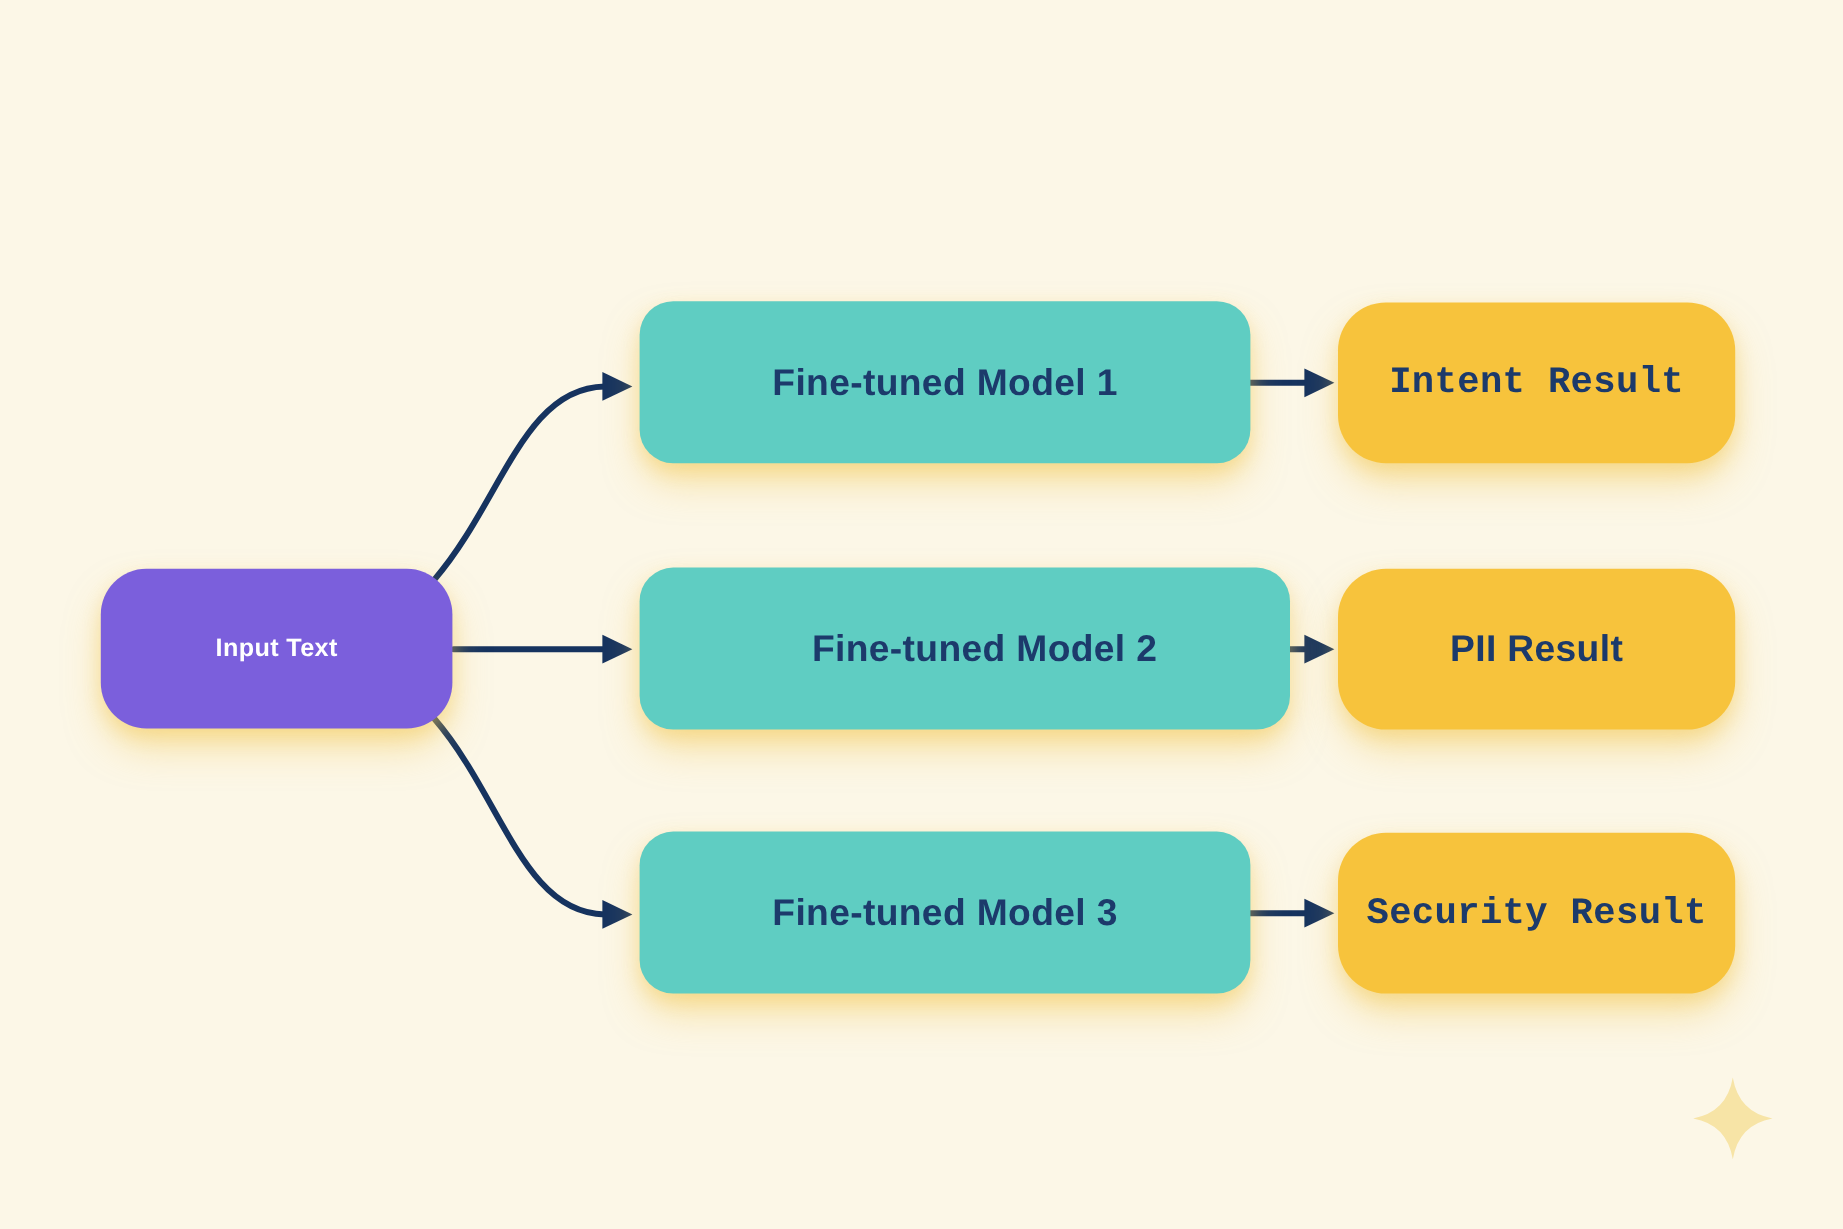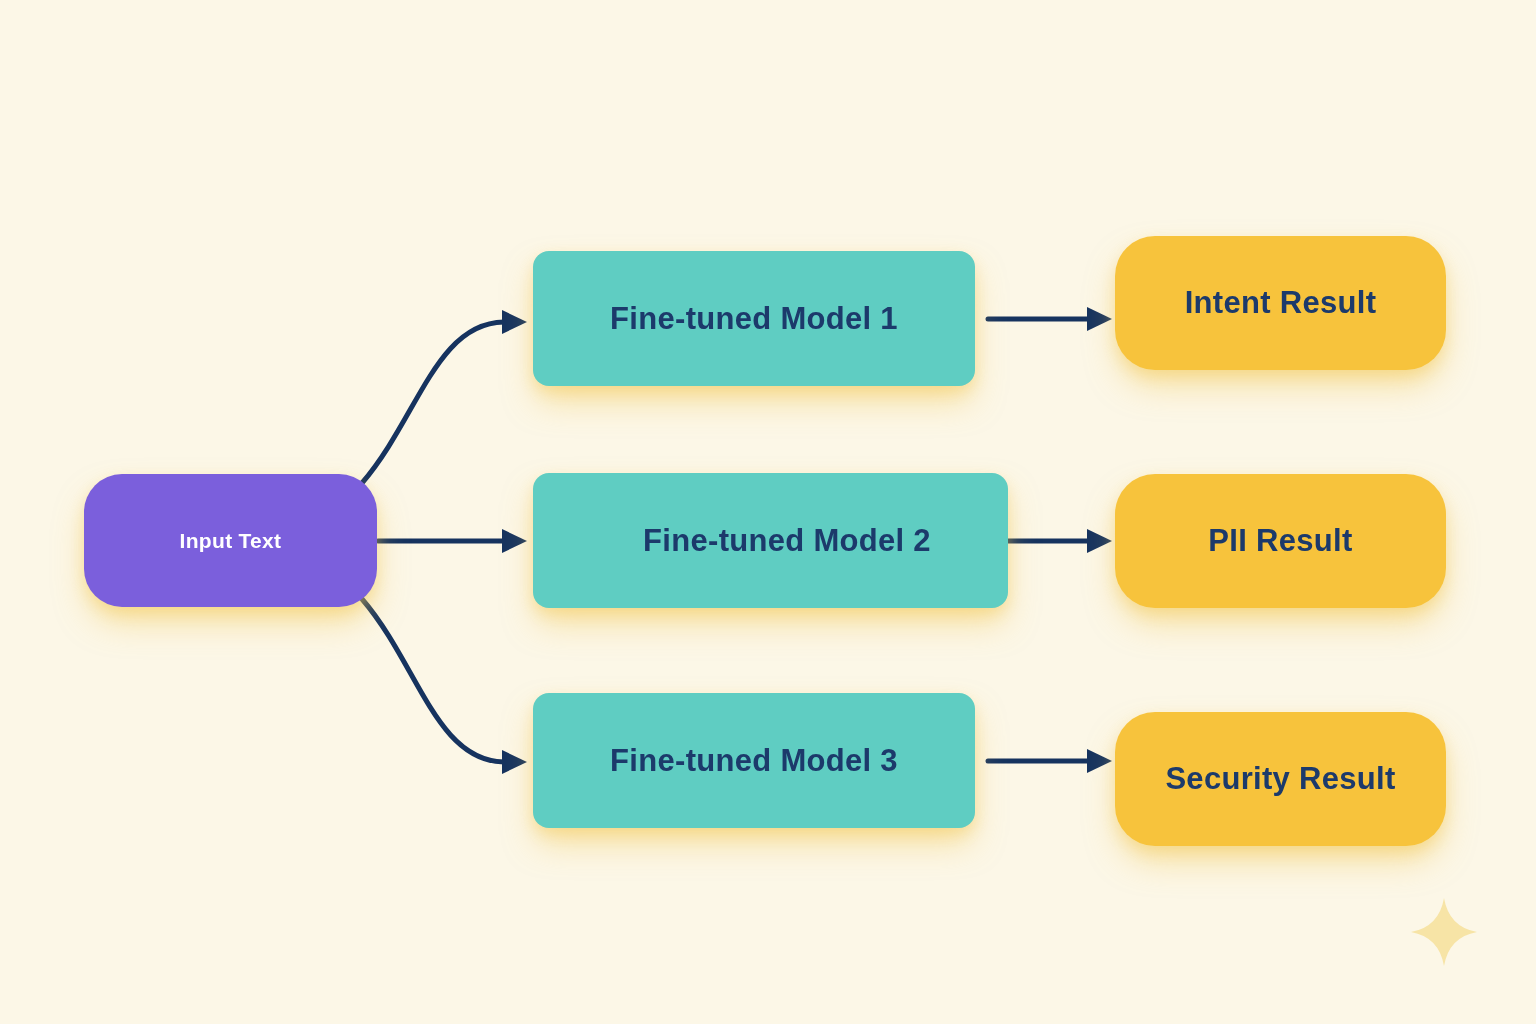--- a/index.html
+++ b/index.html
@@ -53,41 +53,41 @@
     top: 474px;
     width: 293px;
     height: 133px;
     border-radius: 38px;
     background: var(--input-fill, #7B5FDC);
     color: var(--input-text, #FFFFFF);
     font-size: 21px;
   }
   .node-model {
     left: 533px;
-    width: 442px;
+    width: 509px;
     height: 135px;
-    border-radius: 16px;
+    border-radius: 28px;
     background: var(--model-fill, #5FCDC2);
     color: var(--node-text, #1C3A6B);
     text-align: center;
   }
   .node-result {
     left: 1115px;
     width: 331px;
     height: 134px;
     border-radius: 40px;
     background: var(--result-fill, #F7C33C);
     color: var(--node-text, #1C3A6B);
   }
   .row-1.node-model  { top: 251px; }
   .row-2.node-model  { top: 473px; padding-left: 33px; }
   .row-3.node-model  { top: 693px; }
-  .row-1.node-result { top: 236px; }
+  .row-1.node-result { top: 252px; font-family: Liberation Mono, monospace; }
   .row-2.node-result { top: 474px; }
-  .row-3.node-result { top: 712px; }
+  .row-3.node-result { top: 694px; font-family: Liberation Mono, monospace; }
 </style>
 </head>
 <body>
 
 <div class="canvas">
 
   <svg class="arrow-layer" viewBox="0 0 1536 1024" xmlns="http://www.w3.org/2000/svg">
 
     <g>
       <path class="arrow-path" d="M 362 483 C 418 418, 436 323, 504 322"></path>

